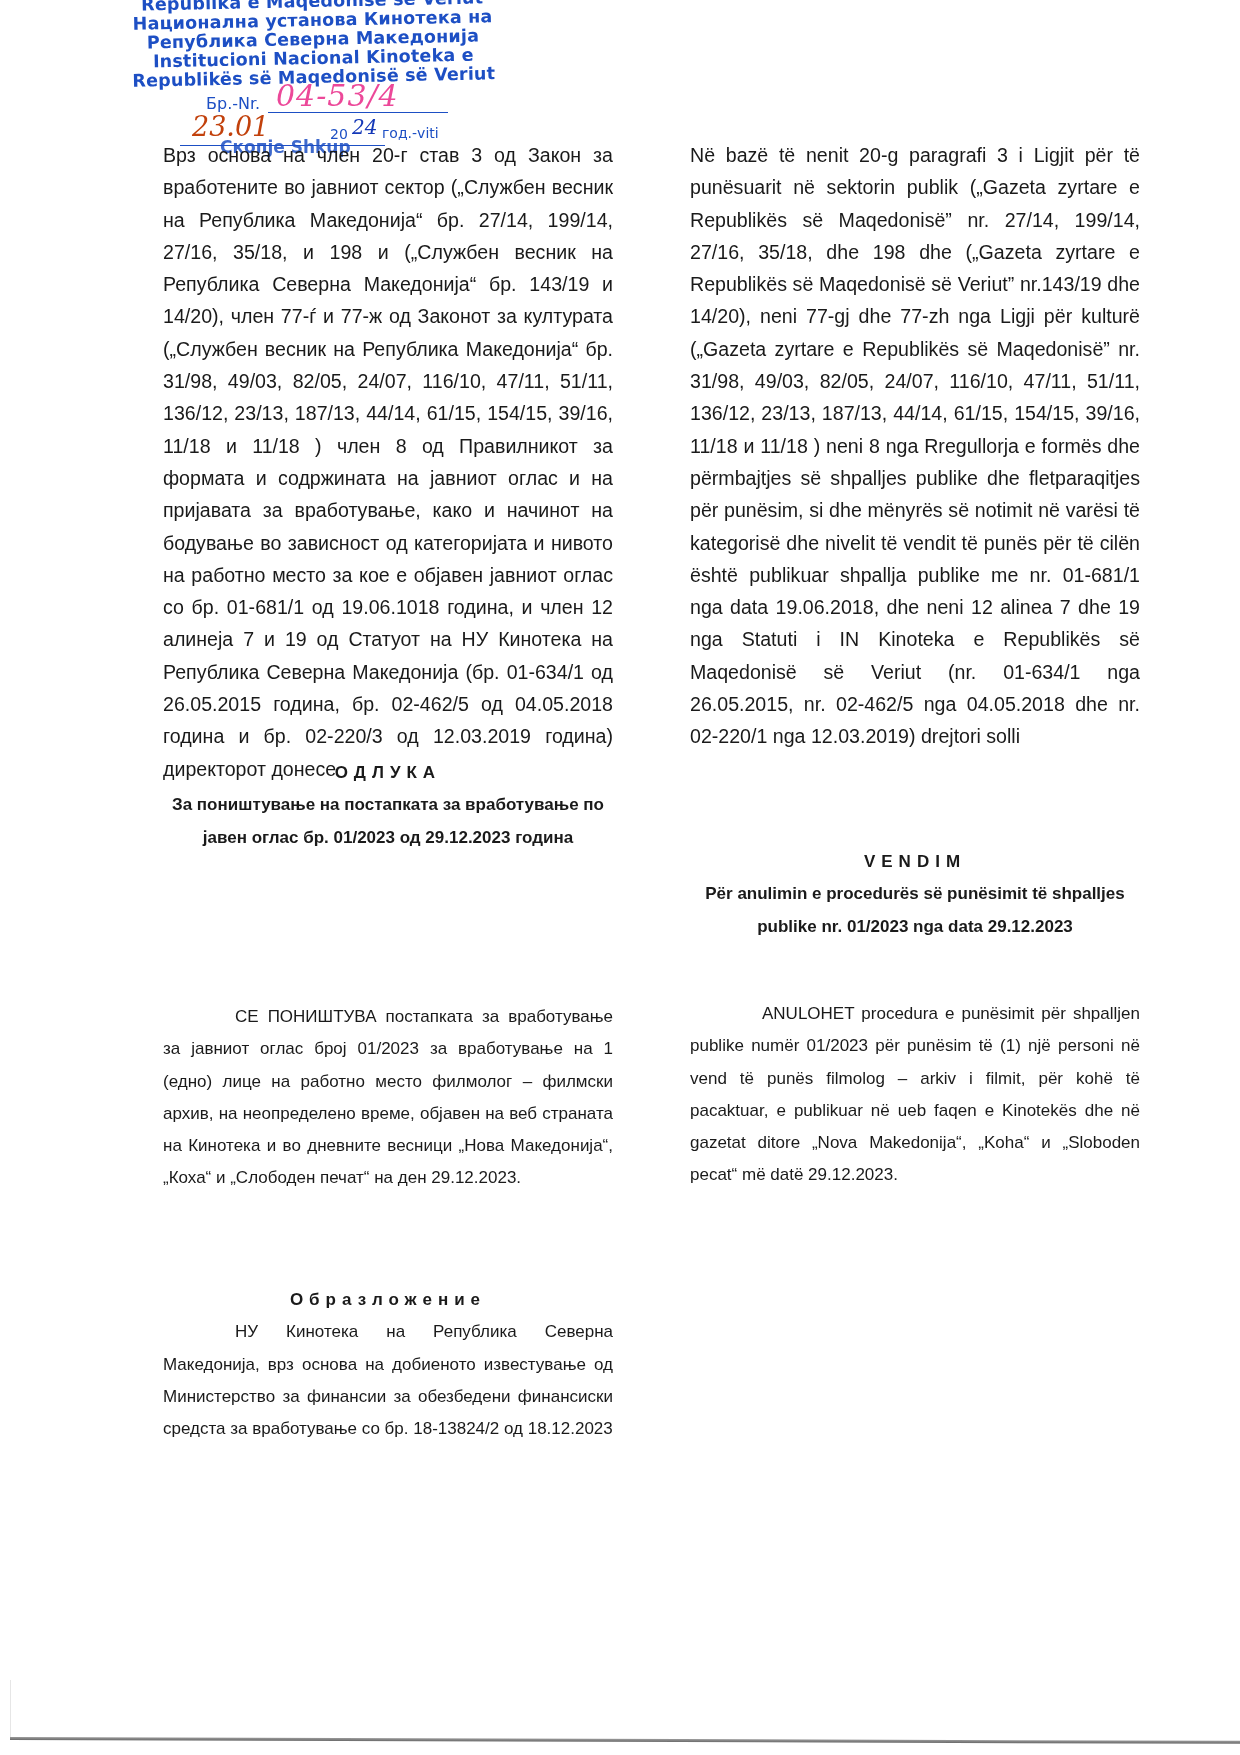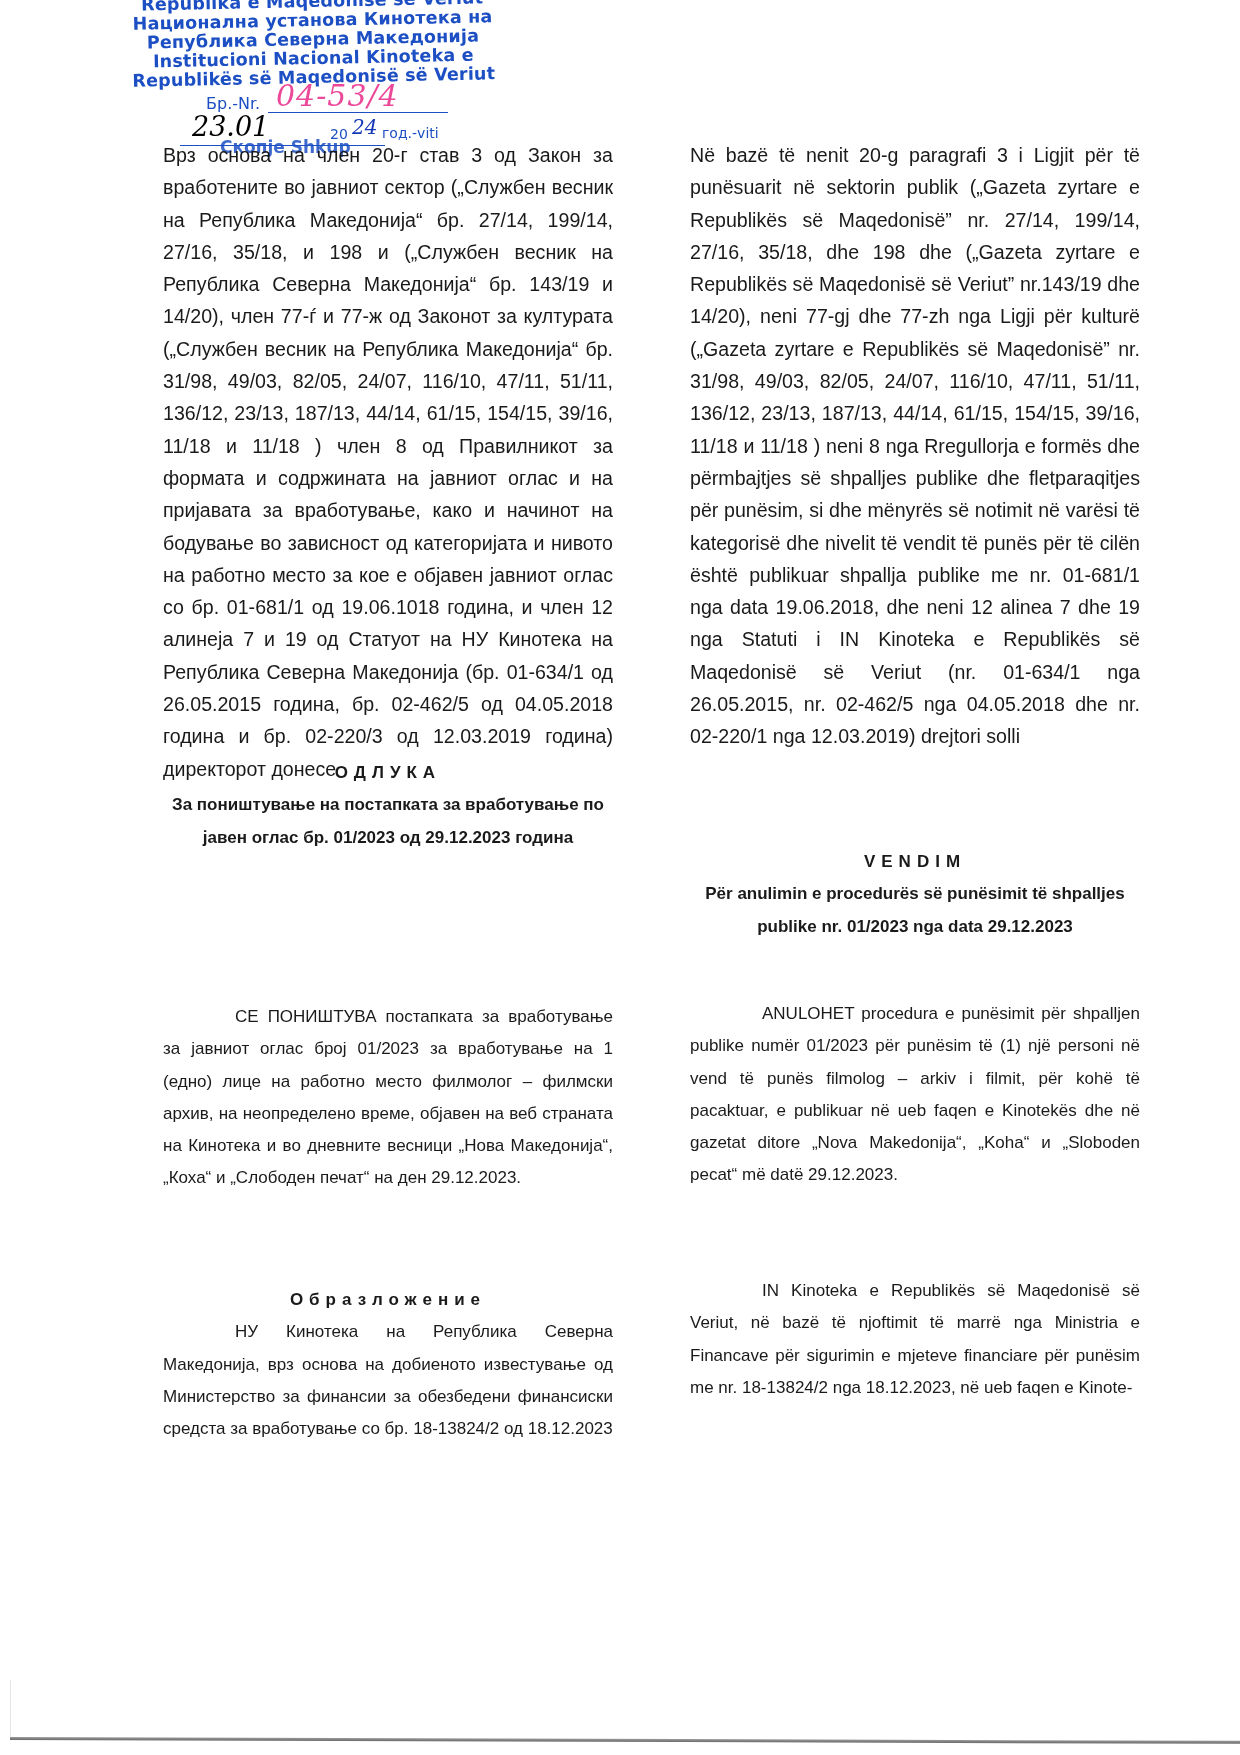--- a/index.html
+++ b/index.html
@@ -9,21 +9,21 @@
   
   .stamp { position: absolute; left: 118px; top: -8px; width: 390px; text-align: center;
            color: #1d4fc4; font-family: "DejaVu Sans", sans-serif; font-weight: bold;
            font-size: 17.5px; line-height: 19px; letter-spacing: 0.2px; transform: rotate(-1.2deg); }
   .stamp .line { display: block; white-space: nowrap; }
   .regno { position: absolute; left: 206px; top: 94px; color: #1d4fc4; font-size: 16px; font-family: "DejaVu Sans", sans-serif; }
   .regno .hw { font-family: "DejaVu Serif", serif; font-style: italic; font-size: 30px; color: #ec4899;
                position: absolute; left: 70px; top: -16px; white-space: nowrap; letter-spacing: 1px; }
   .regno .uline { position: absolute; left: 62px; top: 18px; width: 180px; border-bottom: 1.5px solid #1d4fc4; }
   .datestamp { position: absolute; left: 180px; top: 121px; color: #1d4fc4; font-size: 14px; font-family: "DejaVu Sans", sans-serif; white-space: nowrap; }
-  .datestamp .hwdate { font-family: "DejaVu Serif", serif; font-style: italic; font-size: 27px; color: #000000; position: absolute; left: 12px; top: -10px; }
+  .datestamp .hwdate { font-family: "DejaVu Serif", serif; font-style: italic; font-size: 27px; color: #c2410c; position: absolute; left: 12px; top: -10px; }
   .datestamp .year { position: absolute; left: 150px; top: 5px; }
   .datestamp .hwyear { font-family: "DejaVu Serif", serif; font-style: italic; font-size: 20px; color: #1438b8; position: absolute; left: 172px; top: -6px; }
   .datestamp .god { position: absolute; left: 202px; top: 4px; }
   .datestamp .uline2 { position: absolute; left: 0; top: 24px; width: 205px; border-bottom: 1.5px solid #1d4fc4; }
   .datestamp .city { position: absolute; left: 40px; top: 16px; font-size: 17px; font-weight: bold; opacity: 0.85; }
 
   
   .col { position: absolute; width: 450px; font-size: 19.6px; line-height: 32.3px; }
   .col.left { left: 163px; top: 139px; }
   .col.right { left: 690px; top: 139px; }
@@ -83,17 +83,16 @@
   <p class="par">Në bazë të nenit 20-g paragrafi 3 i Ligjit për të punësuarit në sektorin publik („Gazeta zyrtare e Republikës së Maqedonisë” nr. 27/14, 199/14, 27/16, 35/18, dhe 198 dhe („Gazeta zyrtare e Republikës së Maqedonisë së Veriut” nr.143/19 dhe 14/20), neni 77-gj dhe 77-zh nga Ligji për kulturë („Gazeta zyrtare e Republikës së Maqedonisë” nr. 31/98, 49/03, 82/05, 24/07, 116/10, 47/11, 51/11, 136/12, 23/13, 187/13, 44/14, 61/15, 154/15, 39/16, 11/18 и 11/18 ) neni 8 nga Rregullorja e formës dhe përmbajtjes së shpalljes publike dhe fletparaqitjes për punësim, si dhe mënyrës së notimit në varësi të kategorisë dhe nivelit të vendit të punës për të cilën është publikuar shpallja publike me nr. 01-681/1 nga data 19.06.2018, dhe neni 12 alinea 7 dhe 19 nga Statuti i IN Kinoteka e Republikës së Maqedonisë së Veriut (nr. 01-634/1 nga 26.05.2015, nr. 02-462/5 nga 04.05.2018 dhe nr. 02-220/1 nga 12.03.2019) drejtori solli</p>
 </div>
 <div class="block" style="left:690px; top:846px;">
   <div class="center bold spaced">VENDIM</div>
   <div class="center bold">Për anulimin e procedurës së punësimit të shpalljes publike nr. 01/2023 nga data 29.12.2023</div>
 </div>
 <div class="block" style="left:690px; top:998px;">
   <p class="par indent">ANULOHET procedura e punësimit për shpalljen publike numër 01/2023 për punësim të (1) një personi në vend të punës filmolog – arkiv i filmit, për kohë të pacaktuar, e publikuar në ueb faqen e Kinotekës dhe në gazetat ditore „Nova Makedonija“, „Koha“ и „Sloboden pecat“ më datë 29.12.2023.</p>
 </div>
 <div class="block" style="left:690px; top:1275px;">
-  <p class="par indent">IN Kinoteka e Republikës së Maqedonisë së Veriut, në bazë të njoftimit të marrë nga Ministria e Financave për sigurimin e mjeteve financiare për punësim me nr. 18-13824/2 nga 18.12.2023, në ueb faqen e Kinote-</p>
 </div>
 
 <div class="scanedge"></div>
 <div class="scanline"></div>
 
 </body></html>

